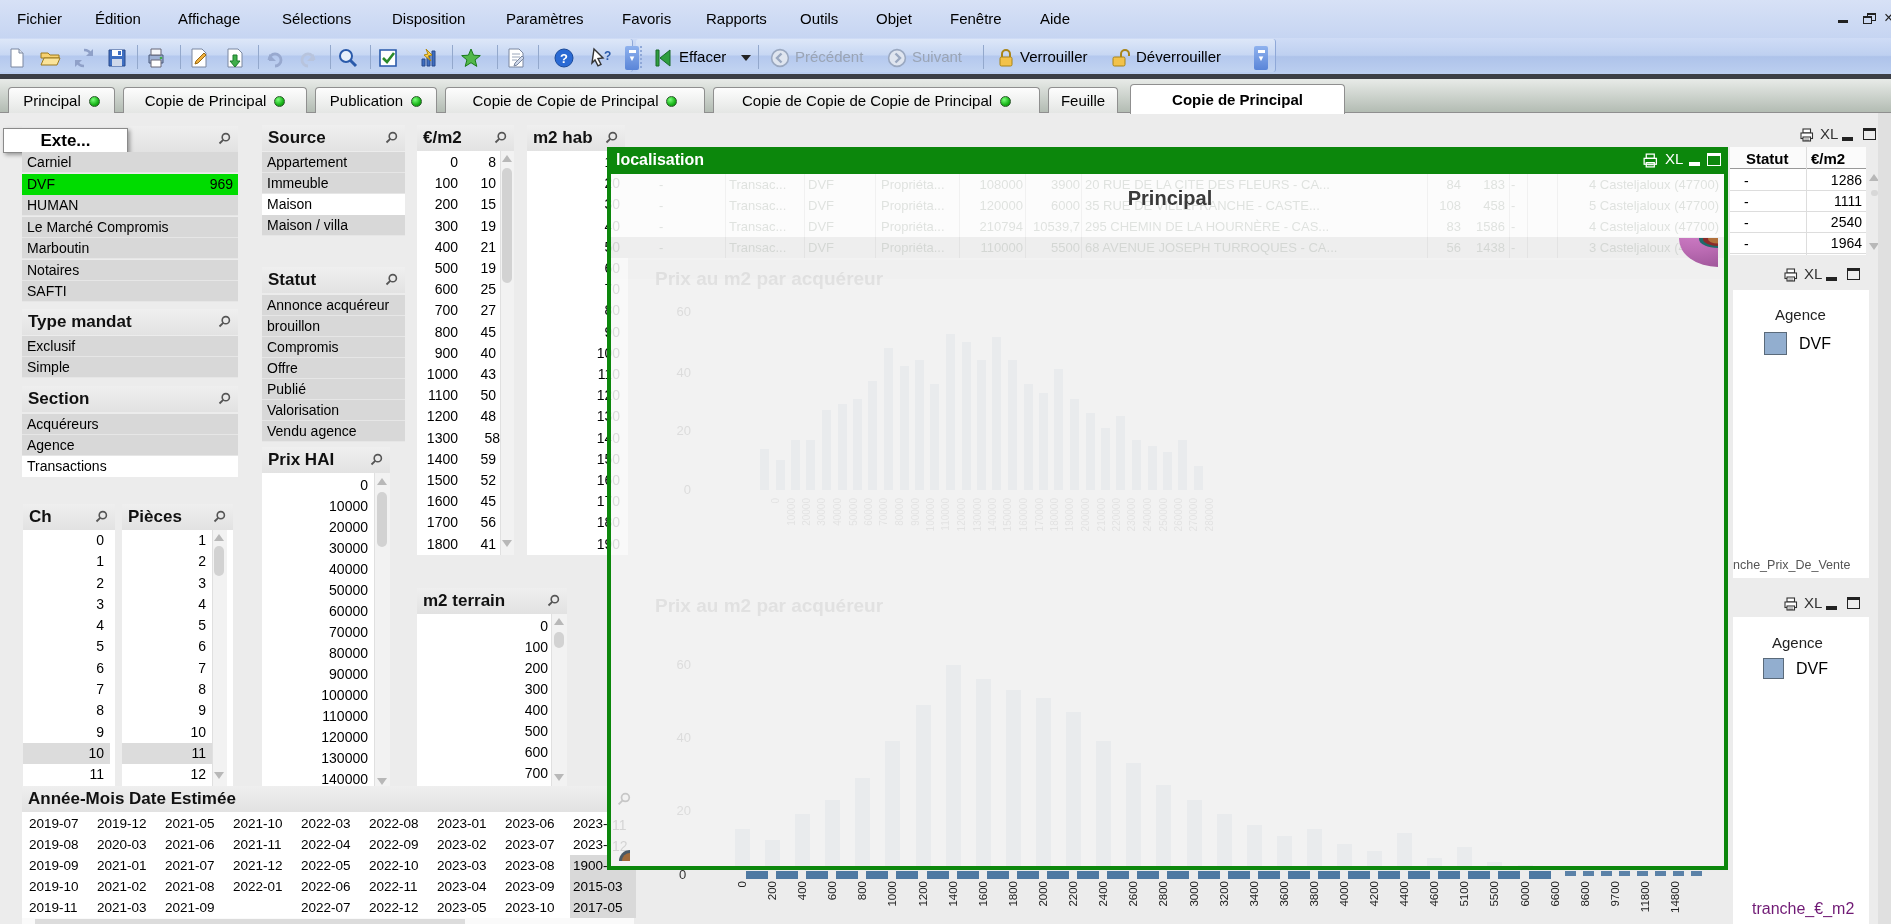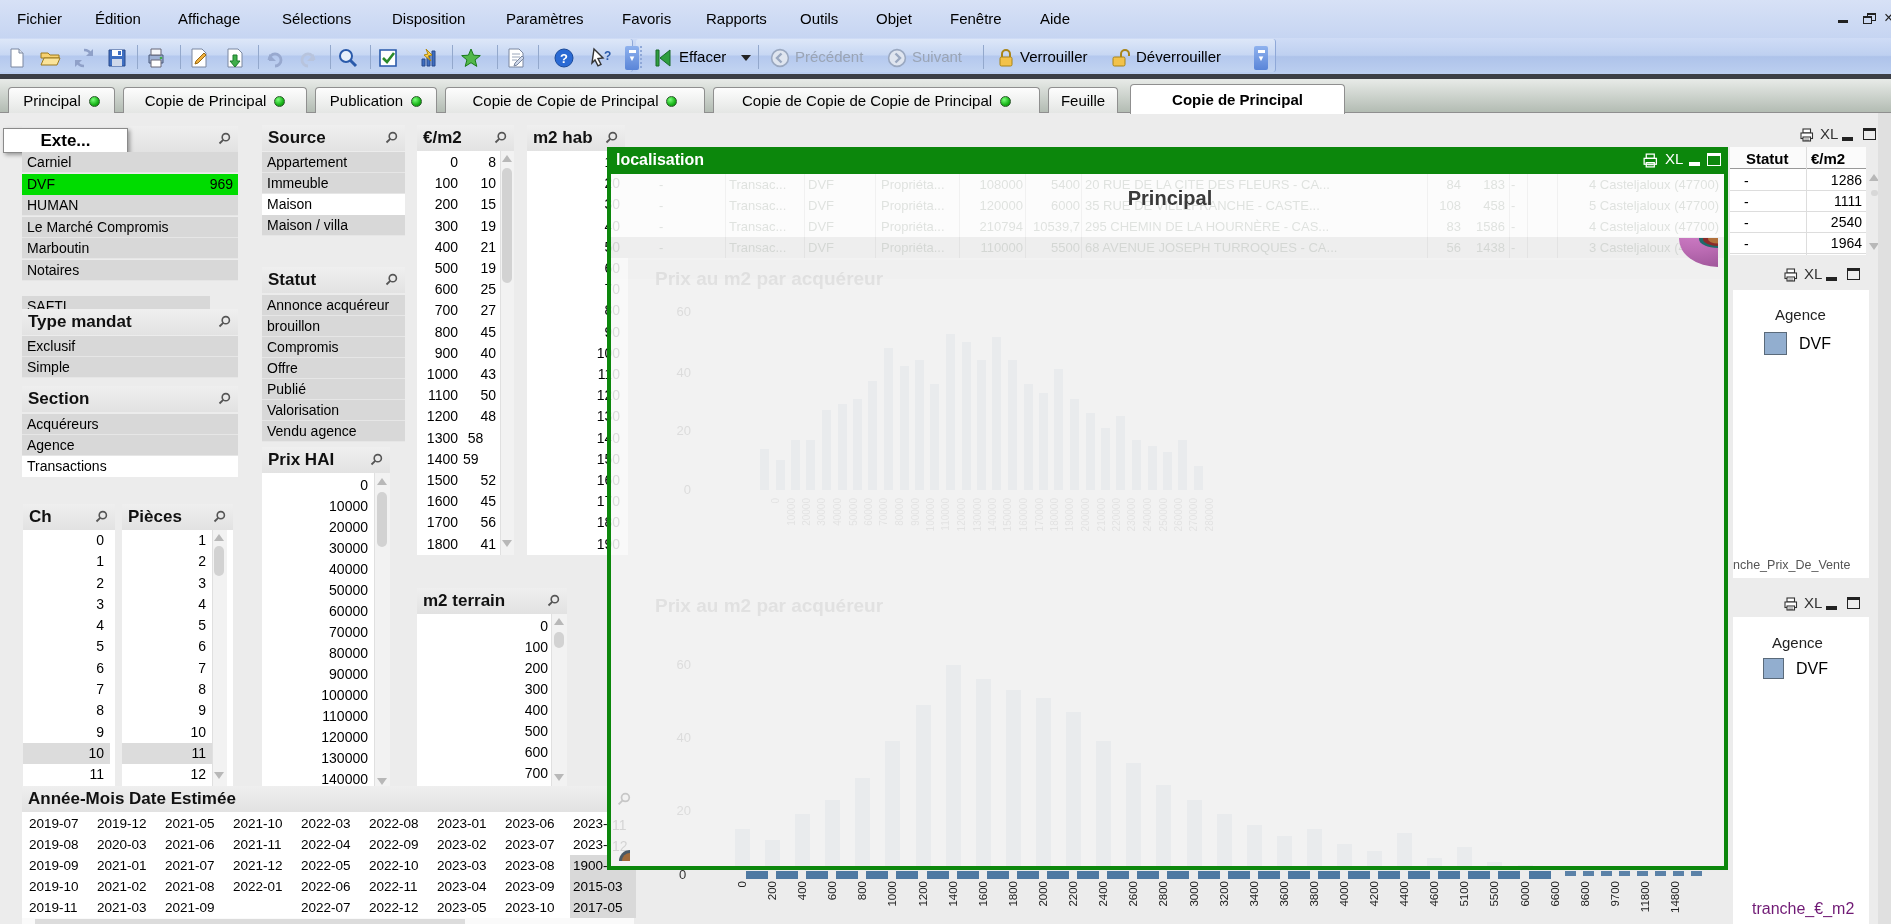--- a/index.html
+++ b/index.html
@@ -164,21 +164,21 @@
       <path d="M5.2 7.8L1.5 11.5" stroke="#555" stroke-width="1.8"></path>
     </svg>
   </div>
 <div class="a" style="left:3px;top:128px;width:125px;height:25px;background:#fff;border:1px solid #8a8a8a;box-shadow:2px 2px 4px rgba(0,0,0,.35);font-weight:bold;font-size:17px;text-align:center;line-height:24px">Exte...</div>
 <div class="lr g" style="left:22px;top:152px;width:216px">Carniel</div>
 <div class="lr" style="left:22px;top:174px;width:216px;background:#00dc00">DVF<span style="position:absolute;right:5px">969</span></div>
 <div class="lr g" style="left:22px;top:195px;width:216px">HUMAN</div>
 <div class="lr g" style="left:22px;top:217px;width:216px">Le Marché Compromis</div>
 <div class="lr g" style="left:22px;top:238px;width:216px">Marboutin</div>
 <div class="lr g" style="left:22px;top:260px;width:216px">Notaires</div>
-<div class="lr g" style="left:22px;top:296px;width:188px">SAFTI</div>
+<div class="lr g" style="left:22px;top:281px;width:216px">SAFTI</div>
 <div class="cap" style="left:22px;top:309px;width:216px;font-size:17px">Type mandat<svg class="mag" viewBox="0 0 13 13">
       <circle cx="7.8" cy="5.2" r="3.6" fill="none" stroke="#555" stroke-width="1.6"></circle>
       <path d="M5.2 7.8L1.5 11.5" stroke="#555" stroke-width="1.8"></path>
     </svg></div>
 <div class="lr g" style="left:22px;top:336px;width:216px">Exclusif</div>
 <div class="lr g" style="left:22px;top:357px;width:216px">Simple</div>
 <div class="cap" style="left:22px;top:386px;width:216px;font-size:17px">Section<svg class="mag" viewBox="0 0 13 13">
       <circle cx="7.8" cy="5.2" r="3.6" fill="none" stroke="#555" stroke-width="1.6"></circle>
       <path d="M5.2 7.8L1.5 11.5" stroke="#555" stroke-width="1.8"></path>
     </svg></div>
@@ -318,25 +318,25 @@
 <div class="lr" style="left:417px;top:385px;width:97px">
     <span style="position:absolute;left:0;width:41px;text-align:right">1100</span>
     <span style="position:absolute;left:46px;width:33px;text-align:right">50</span>
   </div>
 <div class="lr" style="left:417px;top:406px;width:97px">
     <span style="position:absolute;left:0;width:41px;text-align:right">1200</span>
     <span style="position:absolute;left:46px;width:33px;text-align:right">48</span>
   </div>
 <div class="lr" style="left:417px;top:428px;width:97px">
     <span style="position:absolute;left:0;width:41px;text-align:right">1300</span>
-    <span style="position:absolute;left:42px;width:33px;text-align:center">58</span>
+    <span style="position:absolute;left:50px;width:33px;text-align:right">58</span>
   </div>
 <div class="lr" style="left:417px;top:449px;width:97px">
     <span style="position:absolute;left:0;width:41px;text-align:right">1400</span>
-    <span style="position:absolute;left:46px;width:33px;text-align:left">59</span>
+    <span style="position:absolute;left:46px;width:33px;text-align:right">59</span>
   </div>
 <div class="lr" style="left:417px;top:470px;width:97px">
     <span style="position:absolute;left:0;width:41px;text-align:right">1500</span>
     <span style="position:absolute;left:46px;width:33px;text-align:right">52</span>
   </div>
 <div class="lr" style="left:417px;top:491px;width:97px">
     <span style="position:absolute;left:0;width:41px;text-align:right">1600</span>
     <span style="position:absolute;left:46px;width:33px;text-align:right">45</span>
   </div>
 <div class="lr" style="left:417px;top:512px;width:97px">
@@ -585,21 +585,21 @@
 <div class="a" id="wc" style="left:611px;top:174px;width:1113px;height:692px;overflow:hidden;background:#f2f2f2">
     <div class="a" style="left:0;top:0;width:1113px;height:63px;background:#fcfcfc"></div>
     <div class="a" style="left:0;top:63px;width:1113px;height:21px;background:#eeeeee"></div>
     <div class="a" style="left:0;top:86px;width:1113px;height:19px;background:#f0f0f0"></div>
     <div class="a" style="top:3px;left:0;width:1113px;height:21px;font-size:13px;color:rgba(125,135,125,0.22);white-space:nowrap">
       <span class="a" style="left:48px">-</span>
       <span class="a" style="left:118px">Transac...</span>
       <span class="a" style="left:197px">DVF</span>
       <span class="a" style="left:270px">Propriéta...</span>
       <span class="a" style="left:352px;width:60px;text-align:right">108000</span>
-      <span class="a" style="left:415px;width:54px;text-align:right">5400</span>
+      <span class="a" style="left:415px;width:54px;text-align:right">3900</span>
       <span class="a" style="left:474px">20 RUE DE LA CITE DES FLEURS - CA...</span>
       <span class="a" style="left:820px;width:30px;text-align:right">84</span>
       <span class="a" style="left:856px;width:38px;text-align:right">183</span>
       <span class="a" style="left:900px">-</span>
       <span class="a" style="left:952px;width:156px;text-align:right">4 Casteljaloux (47700)</span>
     </div>
     <div class="a" style="top:24px;left:0;width:1113px;height:21px;font-size:13px;color:rgba(125,135,125,0.22);white-space:nowrap">
       <span class="a" style="left:48px">-</span>
       <span class="a" style="left:118px">Transac...</span>
       <span class="a" style="left:197px">DVF</span>

